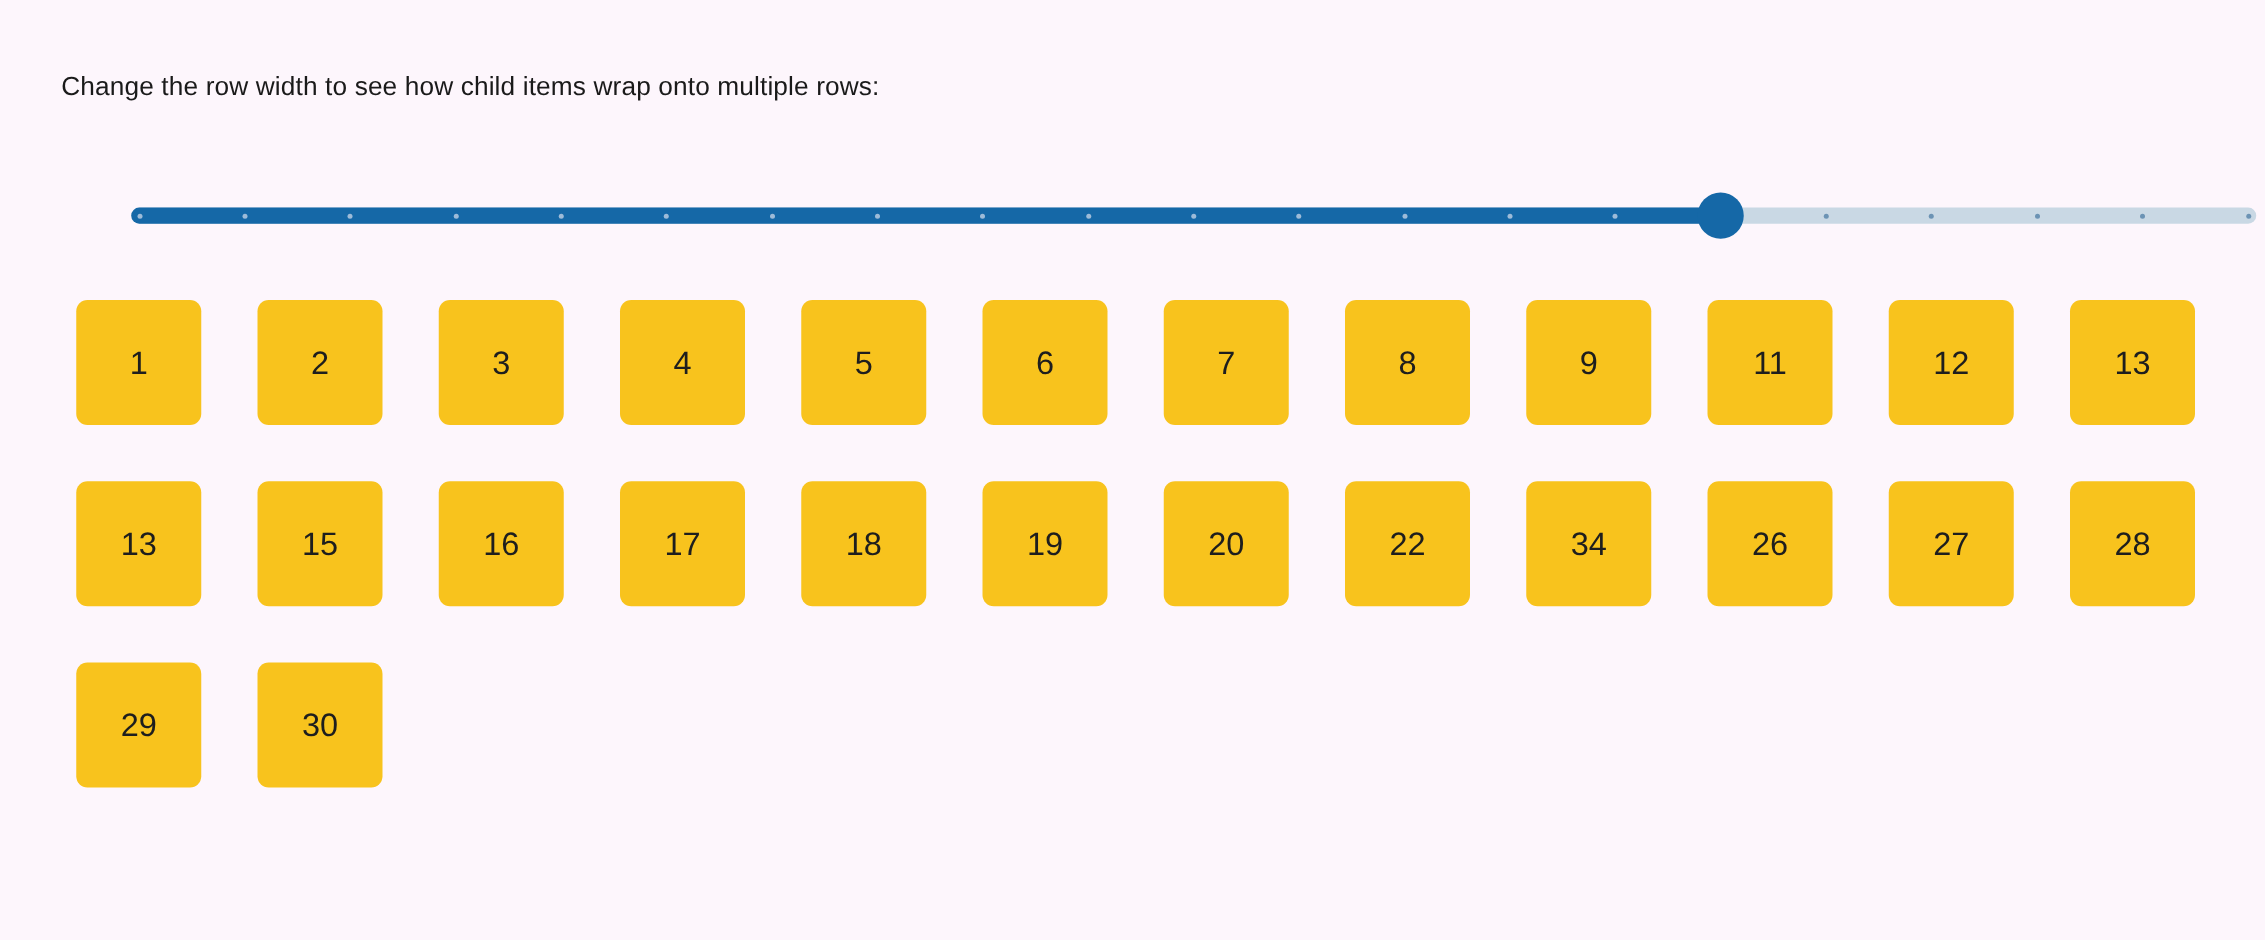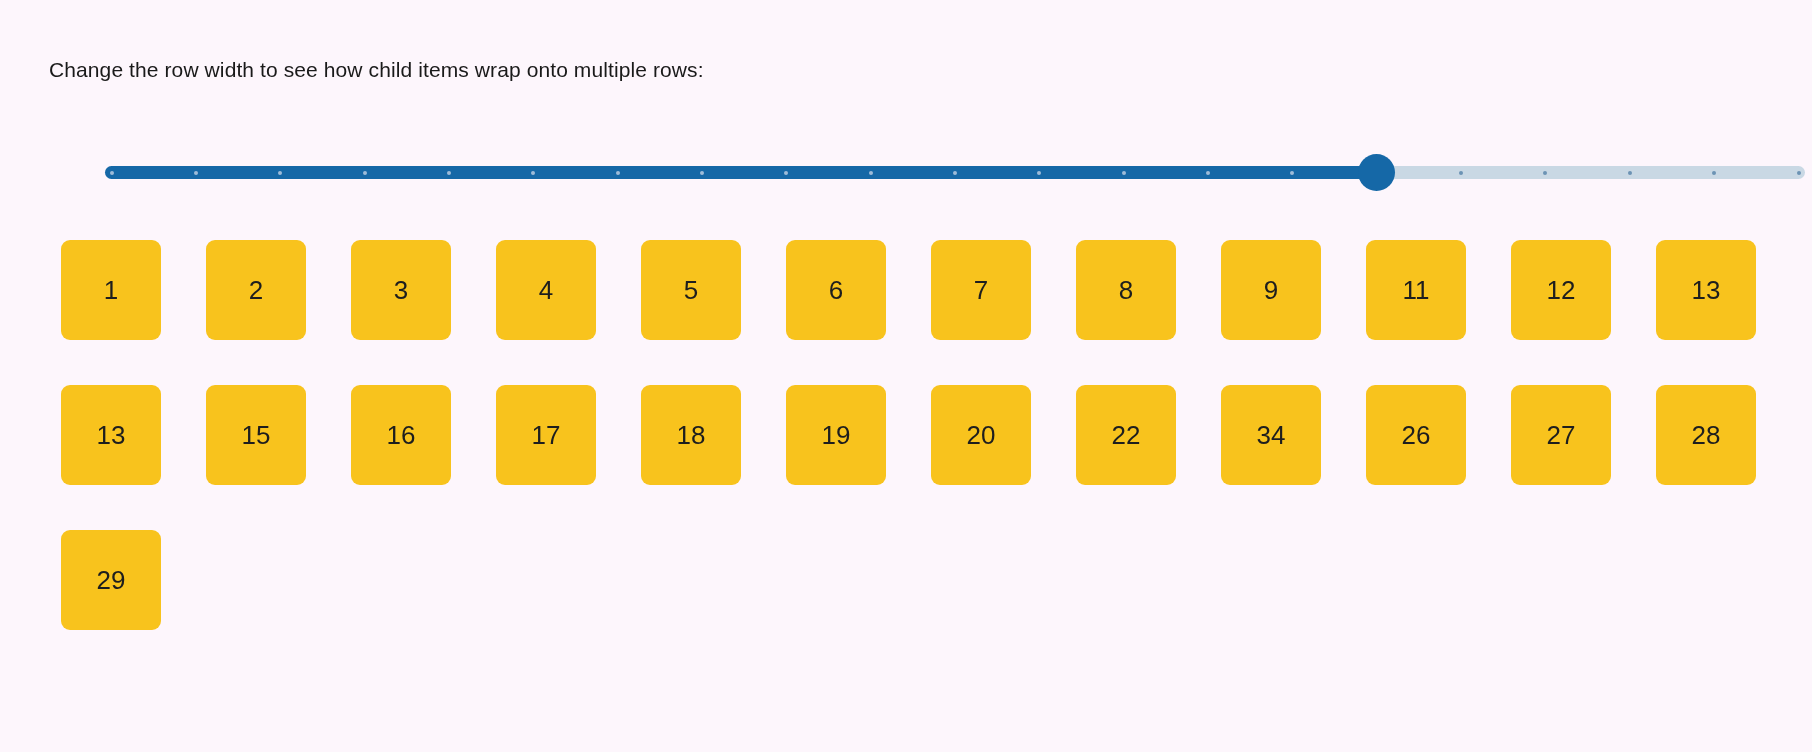--- a/index.html
+++ b/index.html
@@ -144,15 +144,16 @@
     <button class="item-box">17</button>
     <button class="item-box">18</button>
     <button class="item-box">19</button>
     <button class="item-box">20</button>
     <button class="item-box">22</button>
     <button class="item-box">34</button>
     <button class="item-box">26</button>
     <button class="item-box">27</button>
     <button class="item-box">28</button>
     <button class="item-box">29</button>
+    <button class="item-box">30</button>
   </div>
 
 <div class="bottom-strip"></div>
 
 </body></html>

